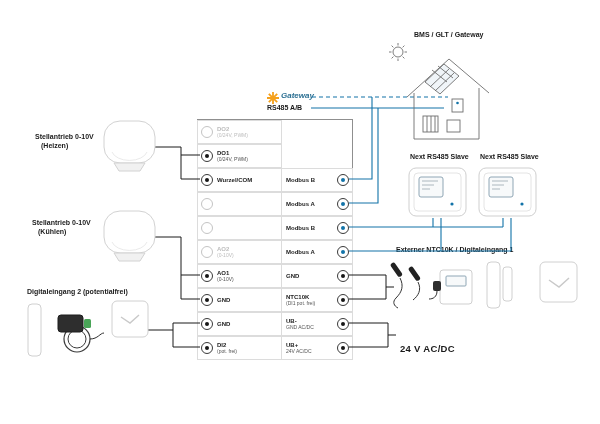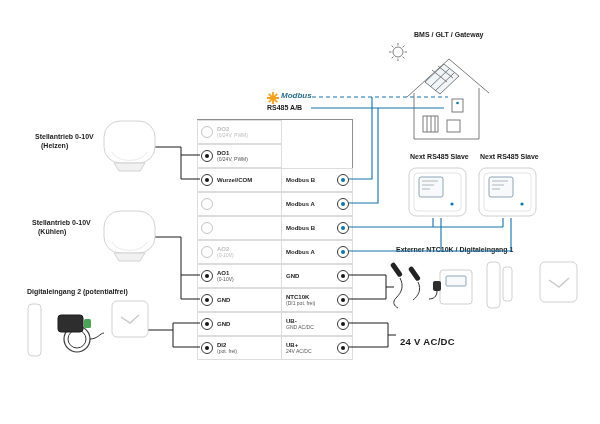--- a/index.html
+++ b/index.html
@@ -180,37 +180,37 @@
           <b>UB+</b>
           <span class="s">24V AC/DC</span>
         </span>
       <span class="circ">
           <span class="dot"></span>
         </span>
     </div>
   </div>
 
   <div class="lbl" style="left:414px;top:30px">BMS / GLT / Gateway</div>
-  <div class="lbl modbus-word" style="left:281px;top:91px">Modbus</div>
+  <div class="lbl modbus-word" style="left:281px;top:91px">Gateway</div>
   <div class="lbl" style="left:267px;top:103px">RS485 A/B</div>
 
   <div class="lbl" style="left:35px;top:132px">
     <span>Stellantrieb 0-10V</span>
     <span class="sub">(Heizen)</span>
   </div>
   <div class="lbl" style="left:32px;top:218px">
     <span>Stellantrieb 0-10V</span>
     <span class="sub">(Kühlen)</span>
   </div>
   <div class="lbl" style="left:27px;top:287px">Digitaleingang 2 (potentialfrei)</div>
 
   <div class="lbl" style="left:410px;top:152px">Next RS485 Slave</div>
   <div class="lbl" style="left:480px;top:152px">Next RS485 Slave</div>
   <div class="lbl" style="left:396px;top:245px">Externer NTC10K / Digitaleingang 1</div>
-  <div class="lbl power-lbl" style="left:400px;top:336px">24 V AC/DC</div>
+  <div class="lbl power-lbl" style="left:400px;top:343px">24 V AC/DC</div>
 
   <svg class="layer" width="600" height="424" viewBox="0 0 600 424">
 
     <g stroke="#1a1a1a" stroke-width="1" fill="none">
       <path d="M155 147 H181 V179 H200 M181 155 H200"></path>
     </g>
     <g stroke="#1a1a1a" stroke-width="1" fill="none">
       <path d="M155 237 H181 V299 H200 M181 275 H200"></path>
     </g>
     <g stroke="#1a1a1a" stroke-width="1" fill="none">

